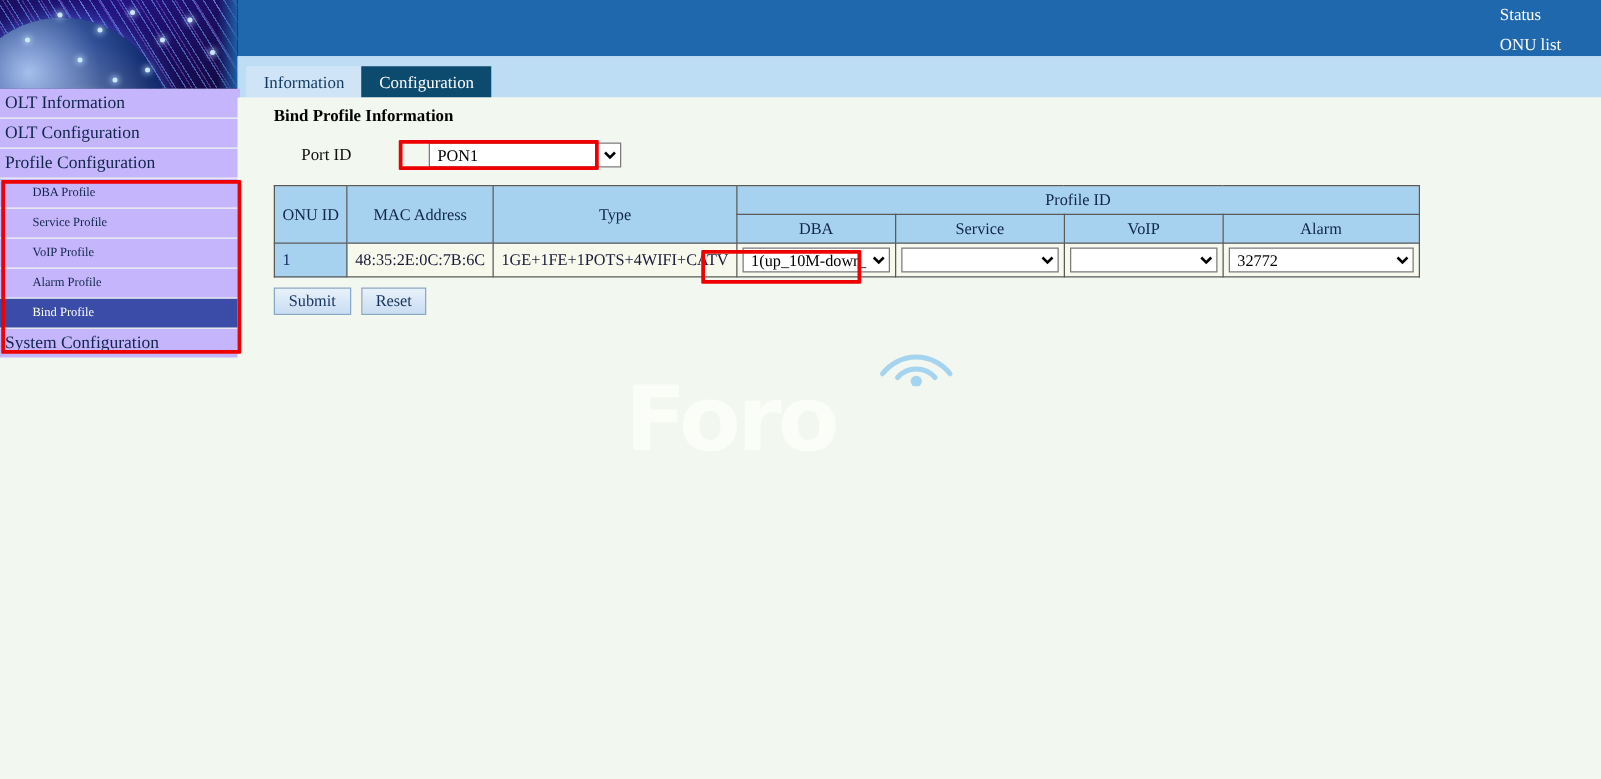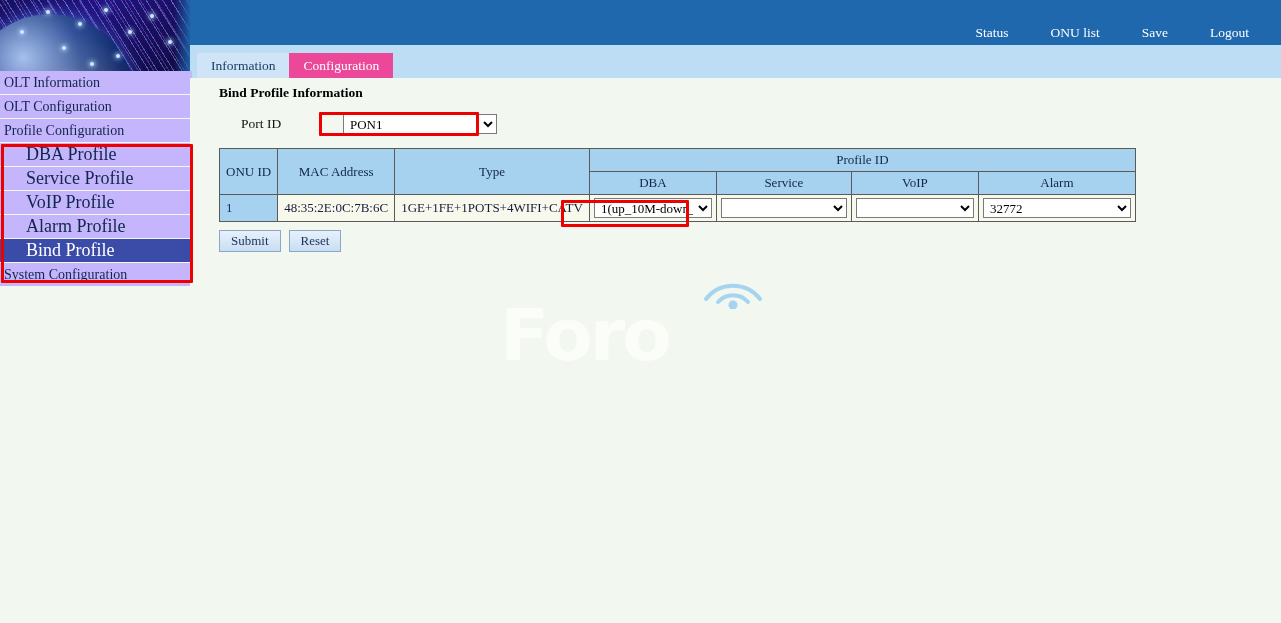--- a/index.html
+++ b/index.html
@@ -69,22 +69,23 @@
     right: 0; top: 0;
     width: 16px; height: 71px;
     background: linear-gradient(90deg, rgba(11,7,48,0) 0%, rgba(31,104,174,0.9) 100%);
   }
 
   #top-nav {
     position: absolute;
     right: 18px; top: 0;
     height: 45px;
     display: flex;
-    align-items: flex-end;
+    align-items: flex-start;
     gap: 0px;
+    flex-direction: column;
   }
   .top-nav-item {
     color: #ffffff;
     font-size: 13.5px;
     font-family: "Liberation Serif", serif;
     padding: 4px 14px;
     margin-left: 14px;
     text-decoration: none;
     cursor: pointer;
     white-space: nowrap;
@@ -110,21 +111,21 @@
     line-height: 25px;
     padding: 0 14px;
     font-size: 13.5px;
     font-family: "Liberation Serif", serif;
     color: #13395e;
     background: #cfe5f7;
     cursor: pointer;
     white-space: nowrap;
   }
   .tab.active {
-    background: #ec4899;
+    background: #0c4a6e;
     color: #ffffff;
   }
 
   
   #sidebar {
     position: absolute;
     left: 0; top: 71px;
     width: 192px;
   }
   .side-item {
@@ -136,21 +137,21 @@
     font-family: "Liberation Serif", serif;
     padding-left: 4px;
     margin-bottom: 1px;
     box-sizing: border-box;
     cursor: pointer;
     white-space: nowrap;
     overflow: hidden;
   }
   .side-item.child {
     padding-left: 26px;
-    font-size: 18px;
+    font-size: 10px;
   }
   .side-item.selected {
     background: #3b4ba8;
     color: #ffffff;
   }
 
   
   .annot {
     position: absolute;
     border: 3px solid #ee0000;

